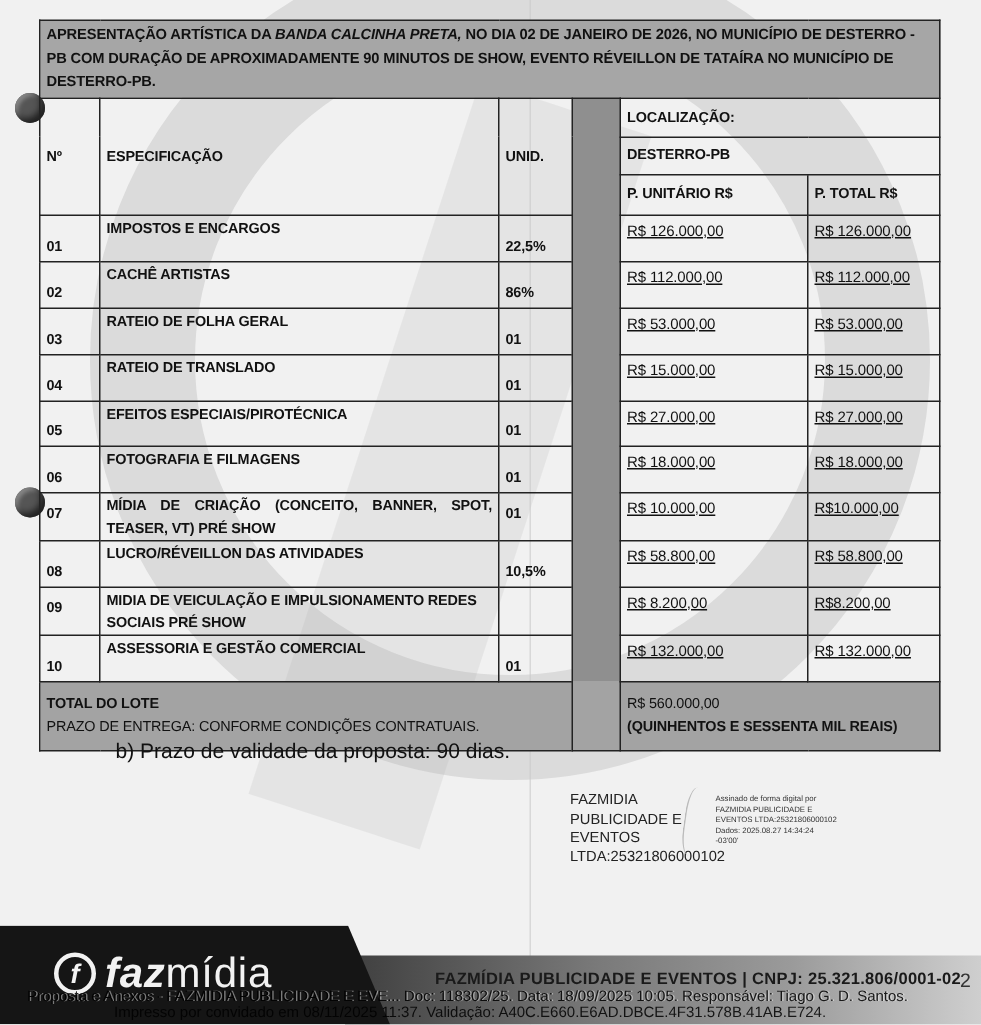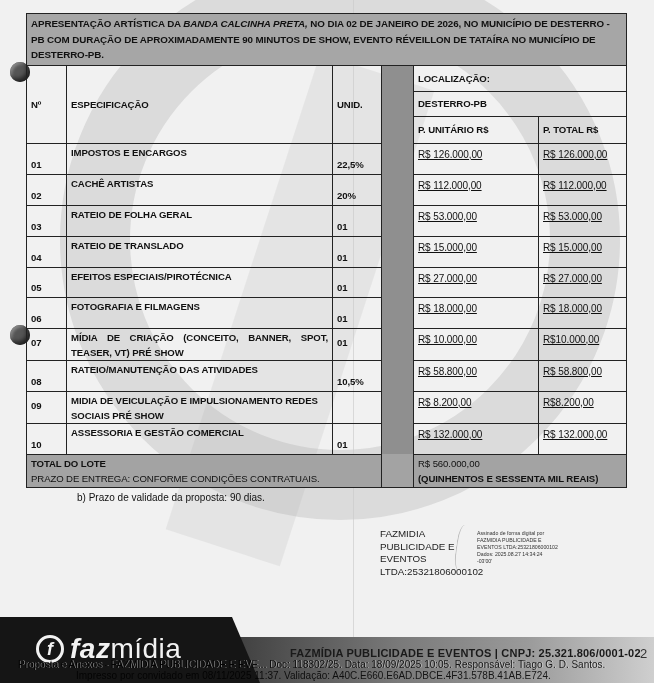--- a/index.html
+++ b/index.html
@@ -33,21 +33,21 @@
   .shade { background:#8f8f8f; }
   .num { vertical-align:bottom !important; padding-bottom:4px !important; }
   .spec { vertical-align:top !important; padding-top:3px !important; }
   .unid { vertical-align:bottom !important; padding-bottom:4px !important; }
   .price { font-weight:normal; vertical-align:top !important; padding-top:5px !important; font-size:10px;text-decoration:underline; }
   .total-row td { background:#a3a3a3; }
   .total-left { font-size:9.6px; line-height:15px; }
   .total-left .sub { font-weight:normal; }
   .hdr { vertical-align:middle;margin-left:45px; }
 
-  .note { position:absolute; left:77px; top:492px; font-size:10px;text-align:right; }
+  .note { position:absolute; left:77px; top:492px; font-size:14px;text-align:right; }
 
   .signer { position:absolute; left:380px; top:528px; font-size:9.8px; line-height:12.5px; color:#222; }
   .sig-mark { position:absolute; left:456px; top:525px; width:14px; height:46px; border-left:1px solid #bbb; border-radius:40%; transform:rotate(8deg); }
   .sig-detail { position:absolute; left:477px; top:530px; font-size:5.2px; line-height:7px; color:#333; }
 
   .footer-black {
     position:absolute; left:0; top:617px; width:260px; height:66px; background:#151515;
     clip-path: polygon(0 0, 232px 0, 260px 66px, 0 66px);
   }
   .footer-grey {
@@ -106,21 +106,21 @@
   <tr style="height:31px">
     <td class="num">01</td>
     <td class="spec">IMPOSTOS E ENCARGOS</td>
     <td class="unid">22,5%</td>
     <td class="price">R$ 126.000,00</td>
     <td class="price">R$ 126.000,00</td>
   </tr>
   <tr style="height:31px">
     <td class="num">02</td>
     <td class="spec">CACHÊ ARTISTAS</td>
-    <td class="unid">20%</td>
+    <td class="unid">86%</td>
     <td class="price">R$ 112.000,00</td>
     <td class="price">R$ 112.000,00</td>
   </tr>
   <tr style="height:31px">
     <td class="num">03</td>
     <td class="spec">RATEIO DE FOLHA GERAL</td>
     <td class="unid">01</td>
     <td class="price">R$ 53.000,00</td>
     <td class="price">R$ 53.000,00</td>
   </tr>
@@ -147,40 +147,40 @@
   </tr>
   <tr style="height:31px">
     <td class="num" style="vertical-align:middle !important;">07</td>
     <td class="spec" style="text-align:justify;line-height:15px;padding-top:1px !important;">MÍDIA DE CRIAÇÃO (CONCEITO, BANNER, SPOT, TEASER, VT) PRÉ SHOW</td>
     <td class="unid" style="vertical-align:middle !important;">01</td>
     <td class="price">R$ 10.000,00</td>
     <td class="price">R$10.000,00</td>
   </tr>
   <tr style="height:31px">
     <td class="num">08</td>
-    <td class="spec">RATEIO/MANUTENÇÃO DAS ATIVIDADES</td>
+    <td class="spec">LUCRO/RÉVEILLON DAS ATIVIDADES</td>
     <td class="unid">10,5%</td>
     <td class="price">R$ 58.800,00</td>
     <td class="price">R$ 58.800,00</td>
   </tr>
   <tr style="height:32px">
     <td class="num" style="vertical-align:middle !important;">09</td>
     <td class="spec" style="line-height:15px;padding-top:1px !important;">MIDIA DE VEICULAÇÃO E IMPULSIONAMENTO REDES SOCIAIS PRÉ SHOW</td>
     <td class="unid"></td>
     <td class="price">R$ 8.200,00</td>
     <td class="price">R$8.200,00</td>
   </tr>
   <tr style="height:31px">
     <td class="num">10</td>
     <td class="spec">ASSESSORIA E GESTÃO COMERCIAL</td>
     <td class="unid">01</td>
     <td class="price">R$ 132.000,00</td>
     <td class="price">R$ 132.000,00</td>
   </tr>
-  <tr class="total-row" style="height:33px">
+  <tr class="total-row" style="height:46px">
     <td colspan="4" class="total-left">
       <div>TOTAL DO LOTE</div>
       <div class="sub">PRAZO DE ENTREGA: CONFORME CONDIÇÕES CONTRATUAIS.</div>
     </td>
     <td colspan="2" class="total-left">
       <div style="font-weight:normal;">R$ 560.000,00</div>
       <div>(QUINHENTOS E SESSENTA MIL REAIS)</div>
     </td>
   </tr>
 </tbody>

